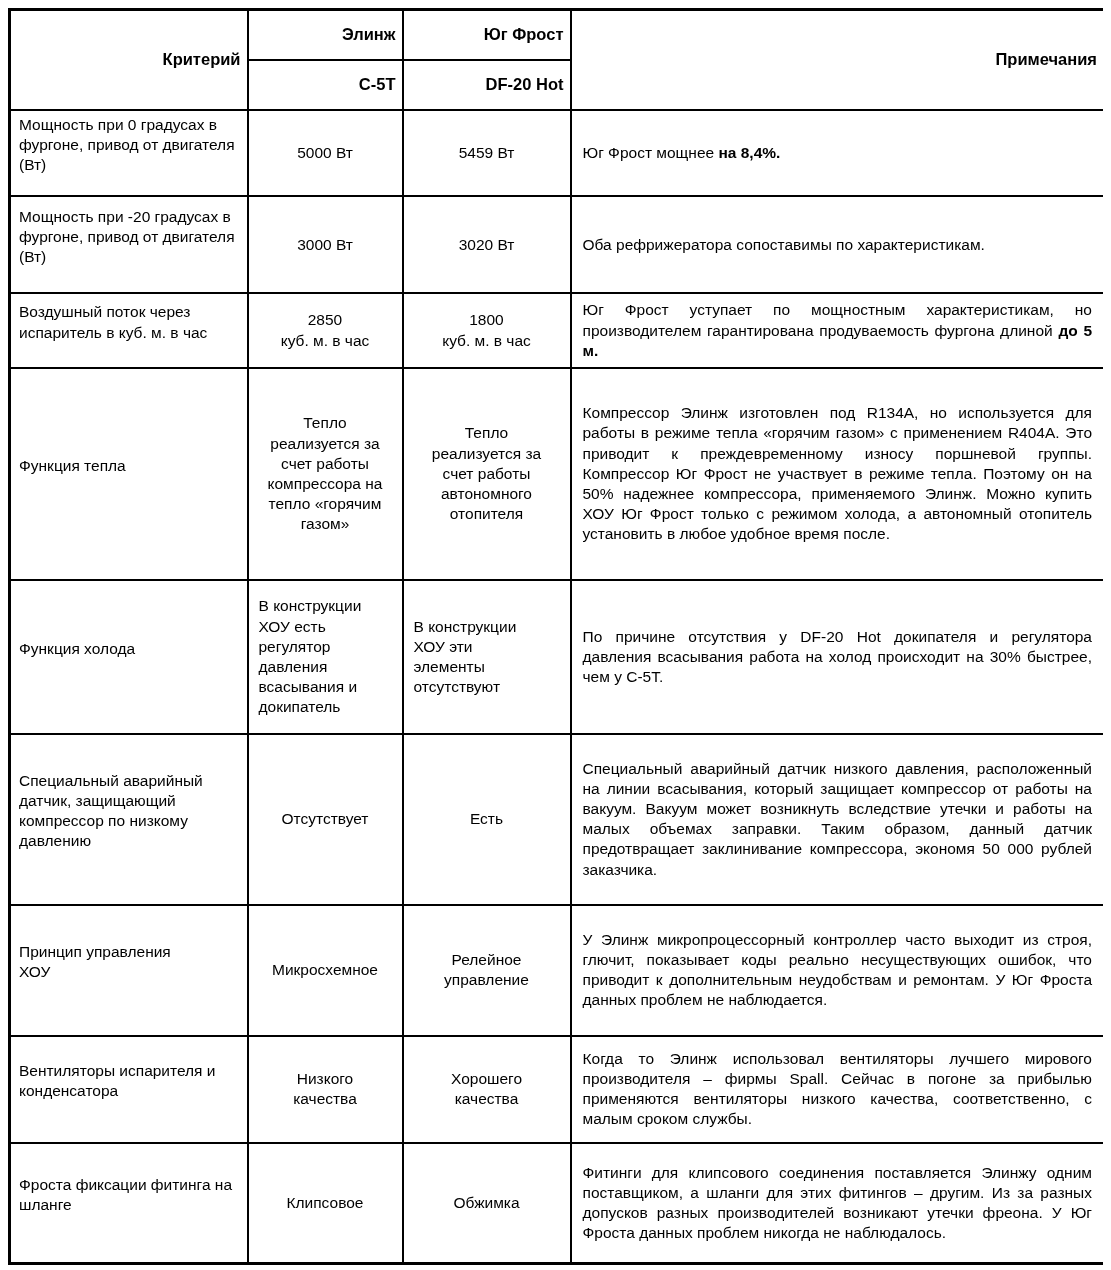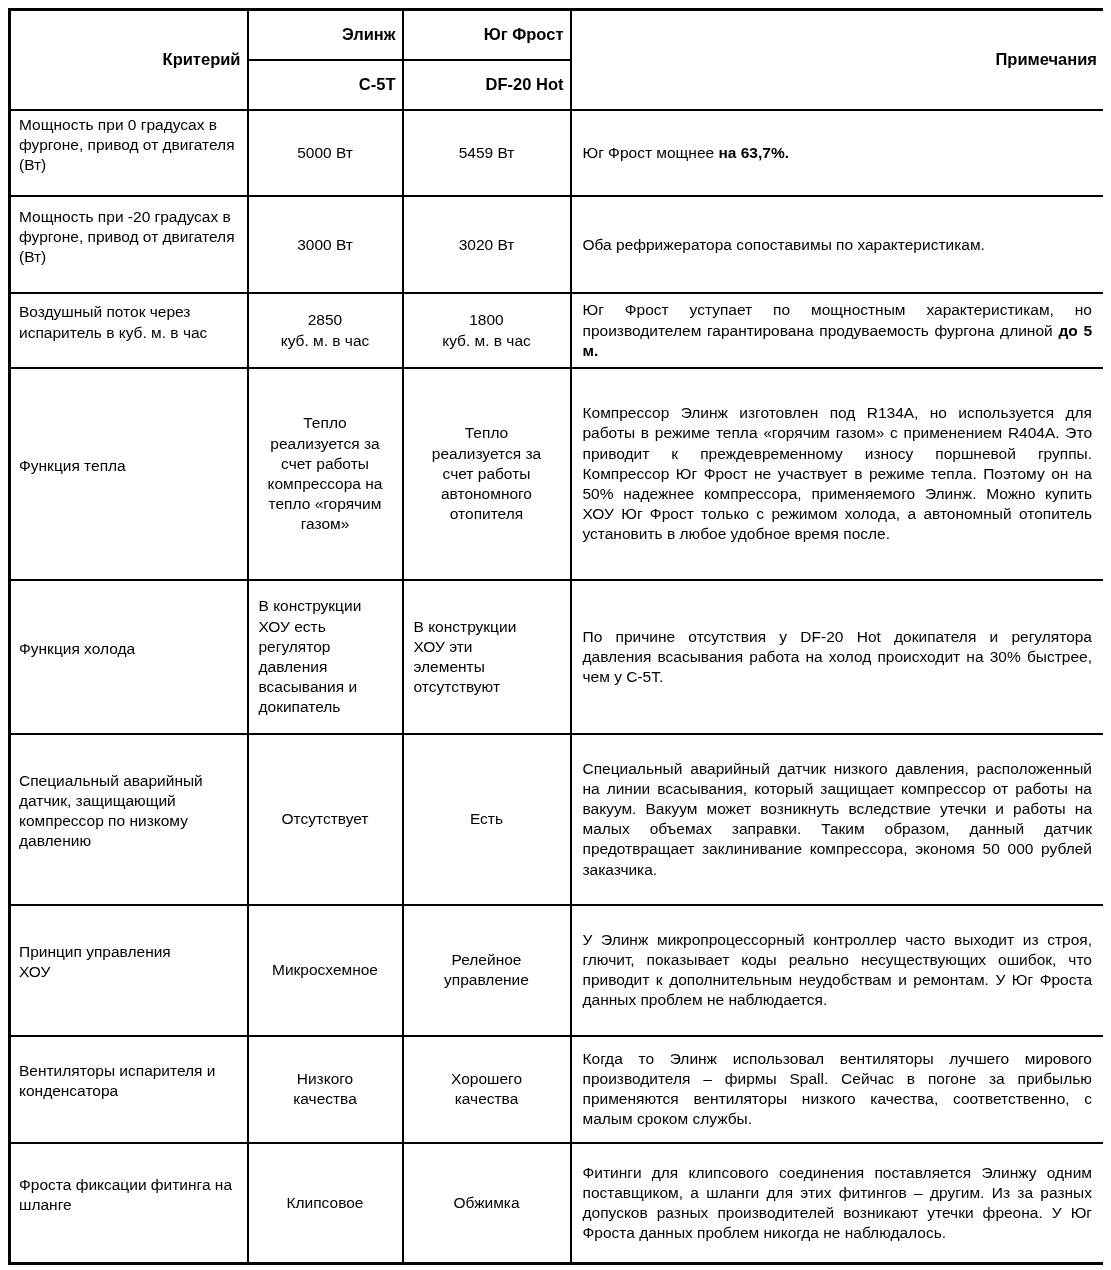--- a/index.html
+++ b/index.html
@@ -90,21 +90,21 @@
     <tr class="model-row">
       <th class="model">С-5Т</th>
       <th class="model">DF-20 Hot</th>
     </tr>
   </thead>
   <tbody id="tbody">
       <tr>
         <td class="criterion">Мощность при 0 градусах в фургоне, привод от двигателя (Вт)</td>
         <td class="value">5000 Вт</td>
         <td class="value">5459 Вт</td>
-        <td class="notes"><span>Юг Фрост мощнее </span><span class="b">на 63,7%.</span></td>
+        <td class="notes"><span>Юг Фрост мощнее </span><span class="b">на 8,4%.</span></td>
       </tr>
       <tr>
         <td class="criterion">Мощность при -20 градусах в фургоне, привод от двигателя (Вт)</td>
         <td class="value">3000 Вт</td>
         <td class="value">3020 Вт</td>
         <td class="notes"><span>Оба рефрижератора сопоставимы по характеристикам.</span></td>
       </tr>
       <tr>
         <td class="criterion">Воздушный поток через испаритель в куб. м. в час</td>
         <td class="value">2850

